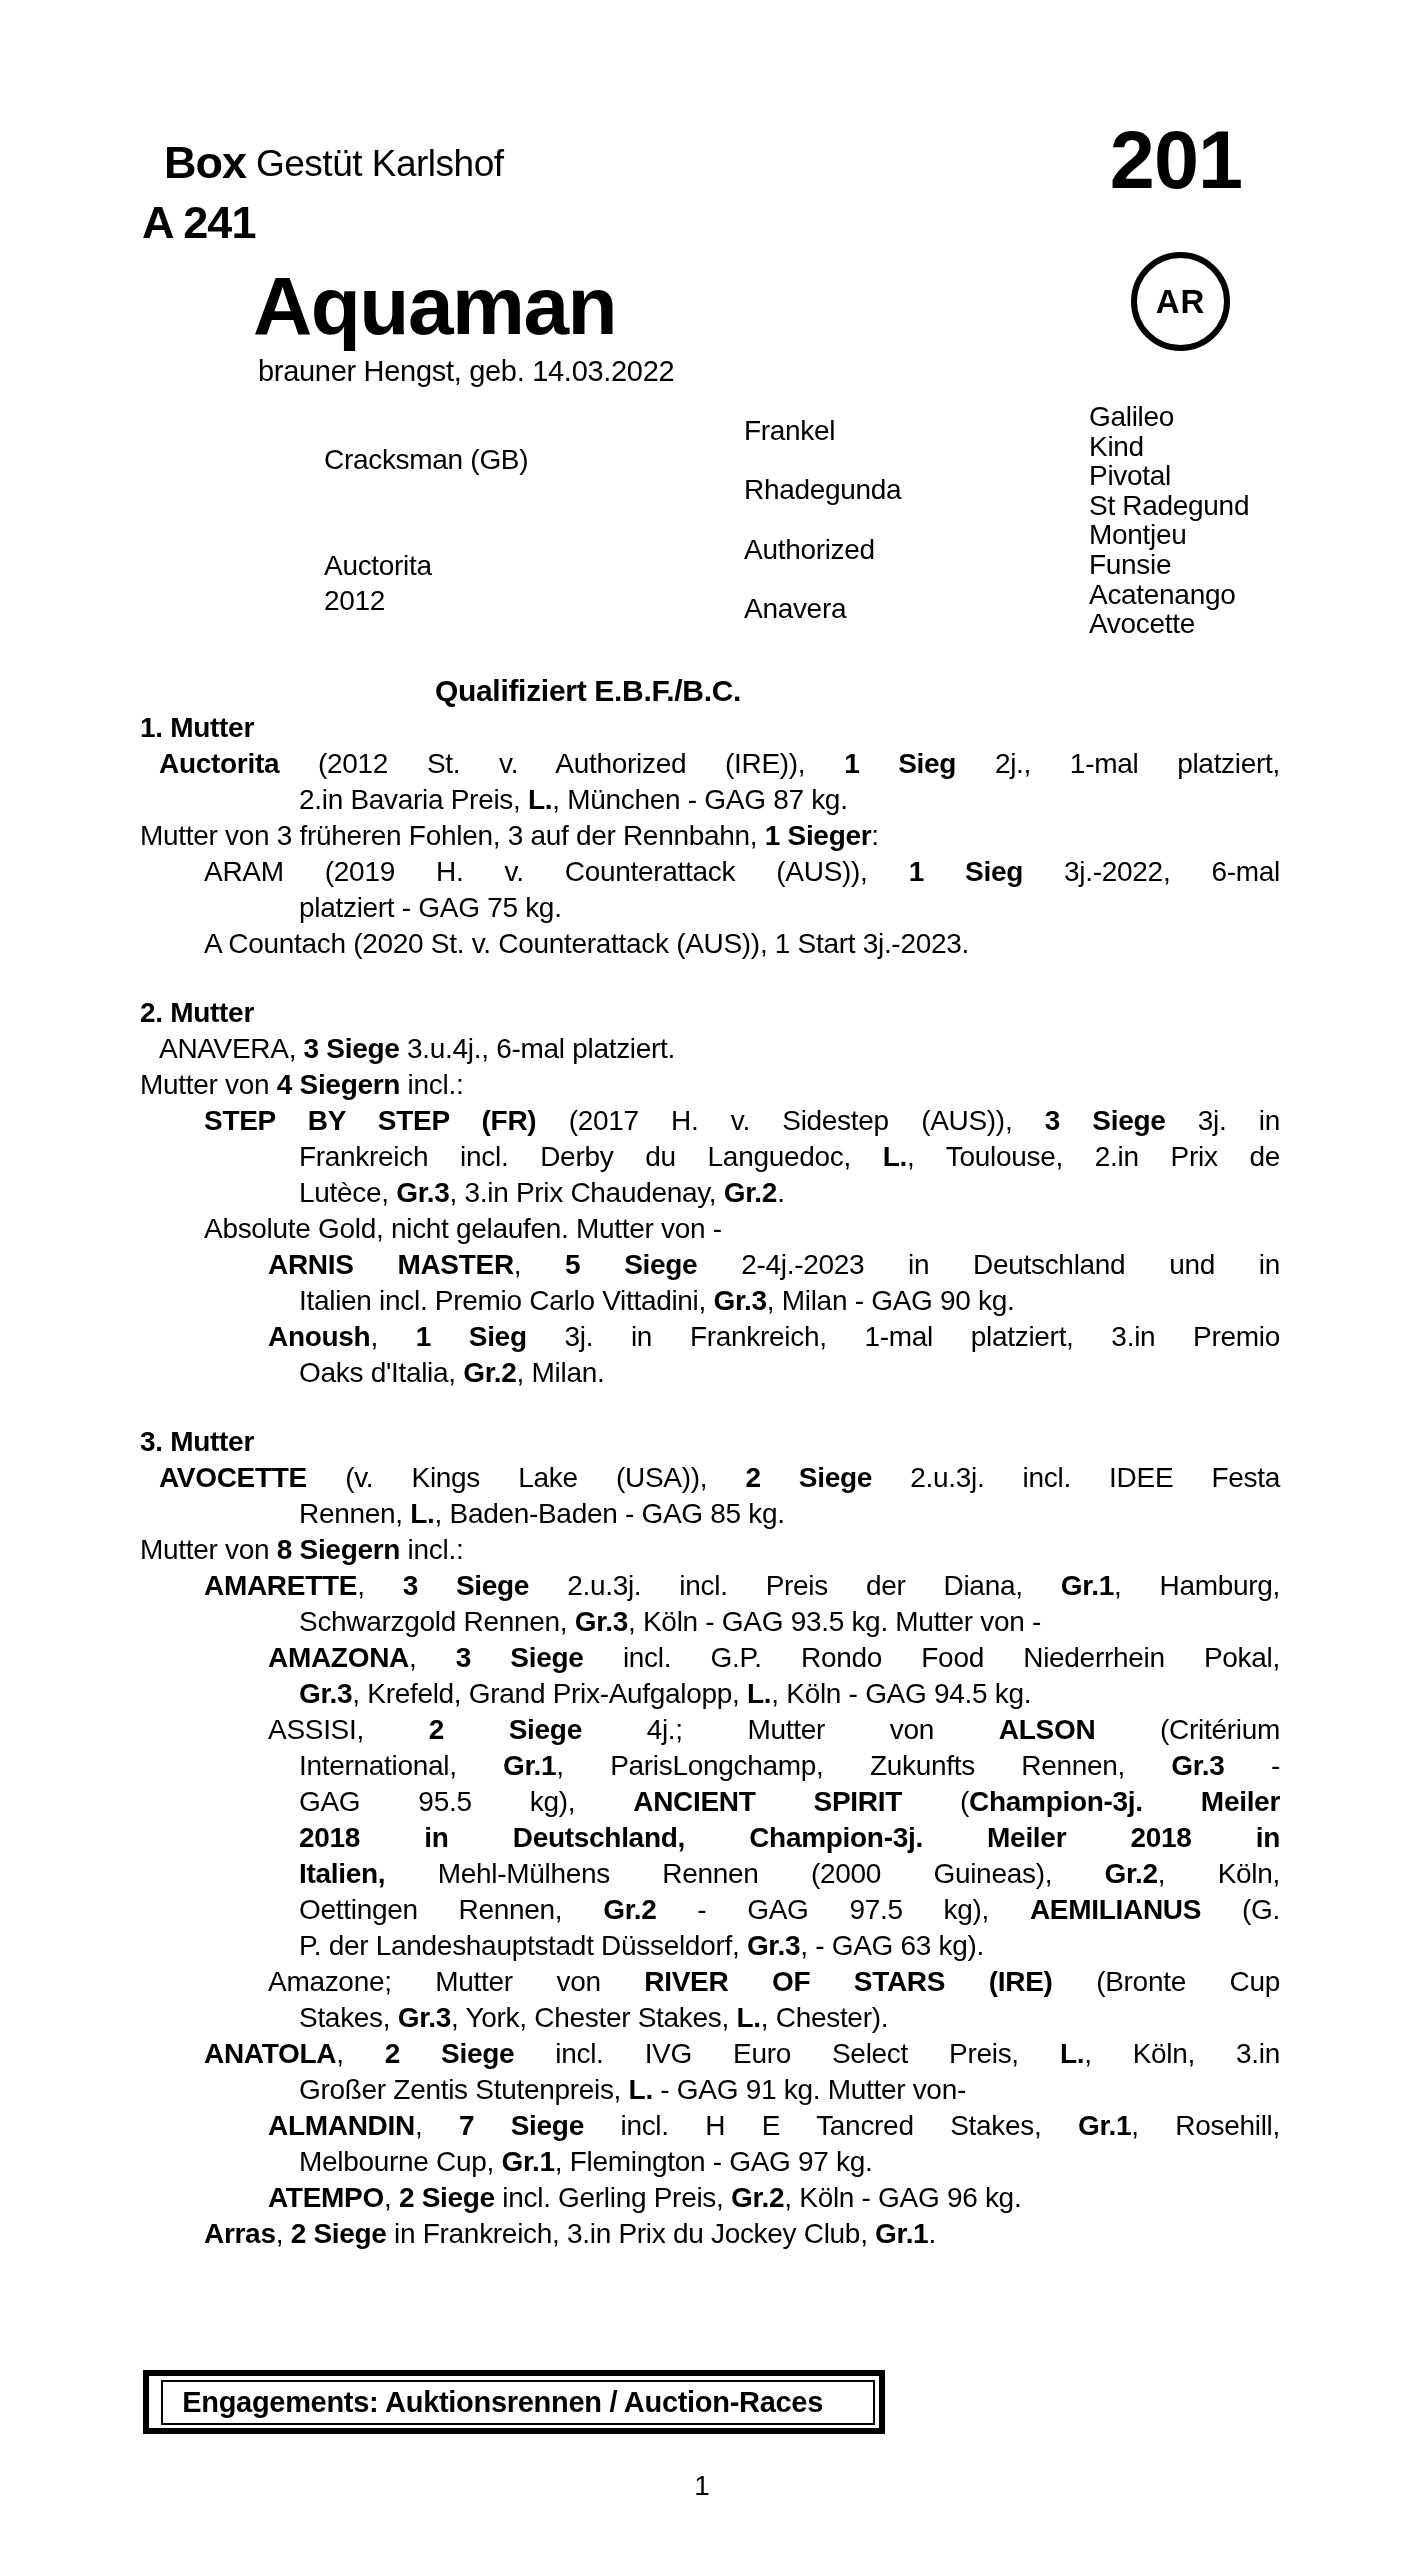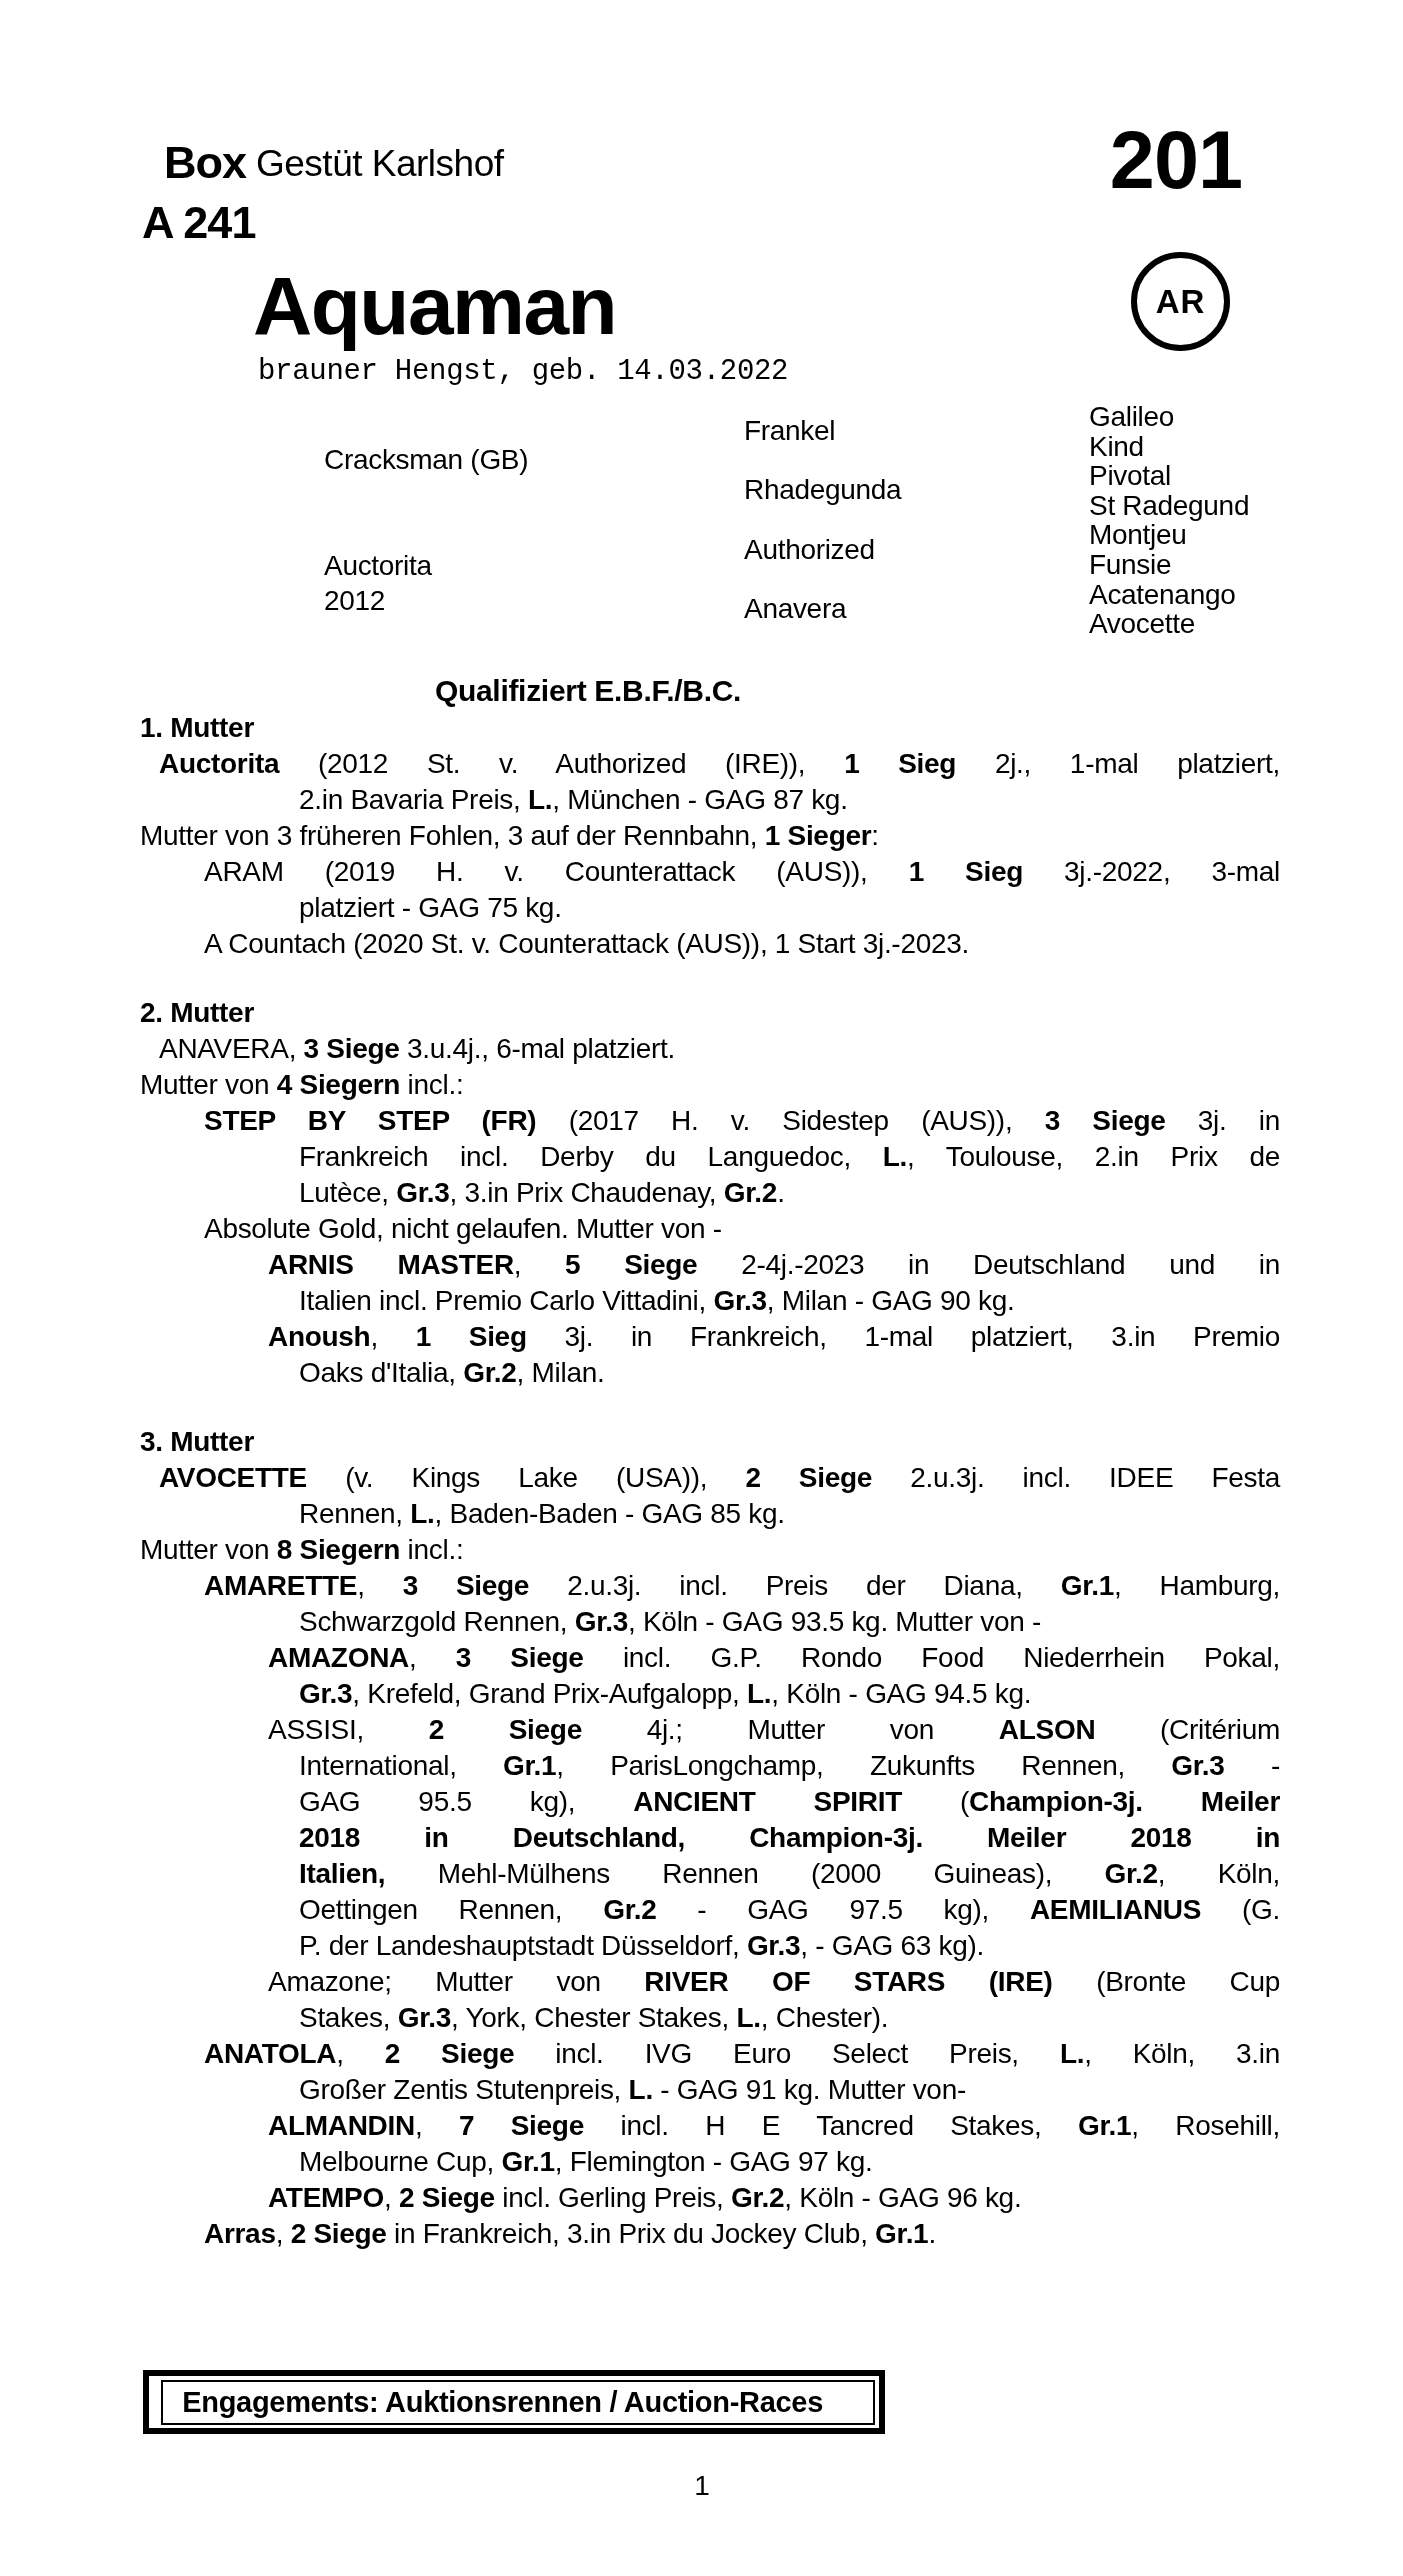--- a/index.html
+++ b/index.html
@@ -13,21 +13,21 @@
   .consignor   { position:absolute; left:256px; top:143px; font-size:37px; letter-spacing:-0.5px; }
   .lot-number  { position:absolute; right:162px; top:120px; font-size:81px; font-weight:bold; letter-spacing:-1px; line-height:1; }
   .brand-circle{
     position:absolute; left:1131px; top:252px; width:87px; height:87px;
     border:6.7px solid #000; border-radius:50%;
     display:flex; align-items:center; justify-content:center;
     font-size:33px; font-weight:bold; letter-spacing:1px;
   }
   
   .horse-name { position:absolute; left:253px; top:265px; font-size:82px; font-weight:bold; letter-spacing:-1.5px; line-height:1; }
-  .horse-desc { position:absolute; left:258px; top:355px; font-size:29px; letter-spacing:-0.3px;font-family:Liberation Mono, monospace; }
+  .horse-desc { position:absolute; left:258px; top:355px; font-size:29px; letter-spacing:-0.3px; }
   
   .pedigree { position:absolute; left:0; top:0; }
   .ped-cell { position:absolute; font-size:28px; line-height:31px; white-space:nowrap; letter-spacing:-0.3px; }
   .qualifier { position:absolute; left:588px; top:674px; transform:translateX(-50%); font-size:30px; font-weight:bold; white-space:nowrap; letter-spacing:-0.3px; }
   
   .sections { position:absolute; left:140px; top:710px; width:1140px; font-size:28px; letter-spacing:-0.3px; }
   .sec-heading { font-weight:bold; line-height:36px; min-height:36px; }
   .tline { line-height:36px; min-height:36px; }
   .b { font-weight:bold; }
   .i-h    { margin-left:0; }
@@ -75,21 +75,21 @@
       <div class="ped-cell" style="left: 1089px; top: 608px;">Avocette</div>
     </div>
 
   <div class="qualifier">Qualifiziert E.B.F./B.C.</div>
 
   <div class="sections" id="sections">
       <div class="sec-heading">1. Mutter</div>
       <div class="tline i-d j"><span class="b">Auctorita</span><span> (2012 St. v. Authorized (IRE)), </span><span class="b">1 Sieg</span><span> 2j., 1-mal platziert,</span></div>
       <div class="tline i-cont"><span>2.in Bavaria Preis, </span><span class="b">L.</span><span>, München - GAG 87 kg.</span></div>
       <div class="tline i-h"><span>Mutter von 3 früheren Fohlen, 3 auf der Rennbahn, </span><span class="b">1 Sieger</span><span>:</span></div>
-      <div class="tline i-c1 j"><span>ARAM (2019 H. v. Counterattack (AUS)), </span><span class="b">1 Sieg</span><span> 3j.-2022, 3-mal</span></div>
+      <div class="tline i-c1 j"><span>ARAM (2019 H. v. Counterattack (AUS)), </span><span class="b">1 Sieg</span><span> 3j.-2022, 6-mal</span></div>
       <div class="tline i-cont"><span>platziert - GAG 75 kg.</span></div>
       <div class="tline i-c1"><span>A Countach (2020 St. v. Counterattack (AUS)), 1 Start 3j.-2023.</span></div>
       <div class="sec-heading" style="margin-top: 33px;">2. Mutter</div>
       <div class="tline i-d"><span>ANAVERA, </span><span class="b">3 Siege</span><span> 3.u.4j., 6-mal platziert.</span></div>
       <div class="tline i-h"><span>Mutter von </span><span class="b">4 Siegern</span><span> incl.:</span></div>
       <div class="tline i-c1 j"><span class="b">STEP BY STEP (FR)</span><span> (2017 H. v. Sidestep (AUS)), </span><span class="b">3 Siege</span><span> 3j. in</span></div>
       <div class="tline i-cont j"><span>Frankreich incl. Derby du Languedoc, </span><span class="b">L.</span><span>, Toulouse, 2.in Prix de</span></div>
       <div class="tline i-cont"><span>Lutèce, </span><span class="b">Gr.3</span><span>, 3.in Prix Chaudenay, </span><span class="b">Gr.2</span><span>.</span></div>
       <div class="tline i-c1"><span>Absolute Gold, nicht gelaufen. Mutter von -</span></div>
       <div class="tline i-c2 j"><span class="b">ARNIS MASTER</span><span>, </span><span class="b">5 Siege</span><span> 2-4j.-2023 in Deutschland und in</span></div>

